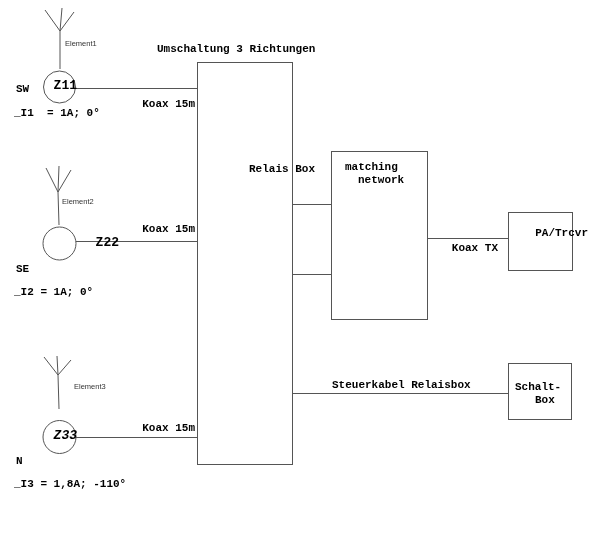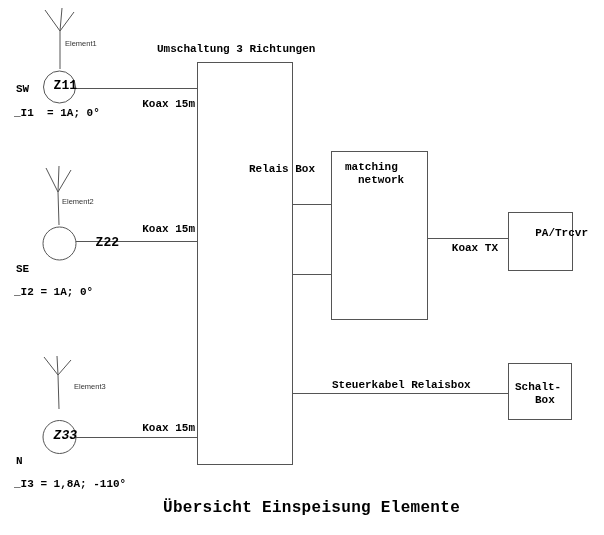--- a/index.html
+++ b/index.html
@@ -84,21 +84,20 @@
 
     <line x1="292" y1="393" x2="508" y2="393"></line>
   </svg>
 
   <div class="box" style="left:197px; top:62px; width:96px; height:403px;"></div>
   <div class="box" style="left:331px; top:151px; width:97px; height:169px;"></div>
   <div class="box" style="left:508px; top:212px; width:65px; height:59px;"></div>
   <div class="box" style="left:508px; top:363px; width:64px; height:57px;"></div>
 
   <div class="lbl" style="left:157px; top:43px;">Umschaltung 3 Richtungen</div>
-  <div class="lbl title" style="left:163px; top:499px;">Übersicht Einspeisung Elemente</div>
 
   <div class="lbl center" style="left:197px; width:118px; top:163px;">Relais Box</div>
   <div class="lbl" style="left:345px; top:161px;">matching</div>
   <div class="lbl" style="left:358px; top:174px;">network</div>
   <div class="lbl center" style="left:508px; width:80px; top:227px;">PA/Trcvr</div>
   <div class="lbl" style="left:515px; top:381px;">Schalt-</div>
   <div class="lbl" style="left:535px; top:394px;">Box</div>
 
   <div class="lbl right" style="left:140px; width:55px; top:98px;">Koax 15m</div>
   <div class="lbl right" style="left:140px; width:55px; top:223px;">Koax 15m</div>

